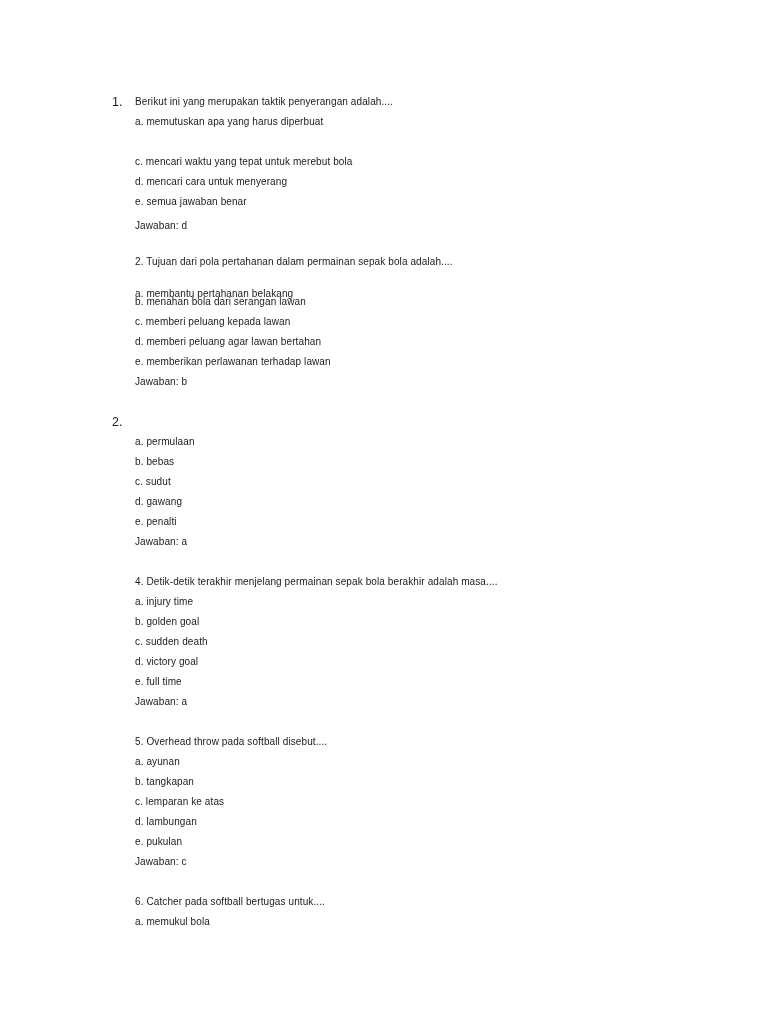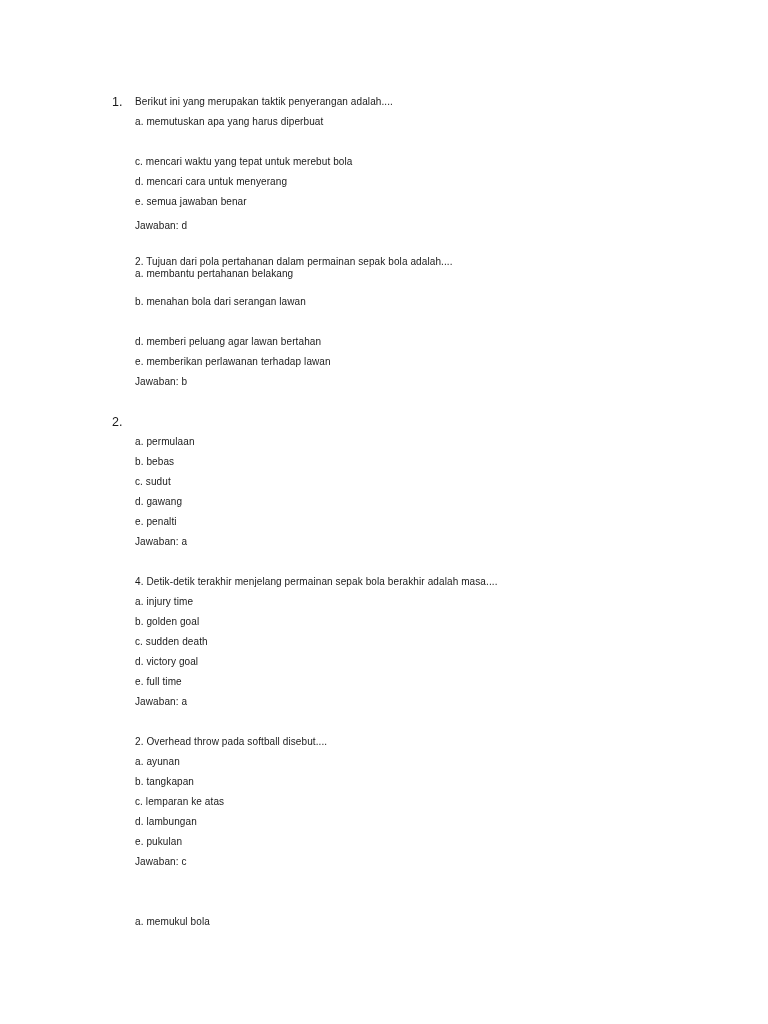--- a/index.html
+++ b/index.html
@@ -22,44 +22,46 @@
 
   <div class="num" style="top:92px">1.</div>
   <div class="line" style="top:92px">Berikut ini yang merupakan taktik penyerangan adalah....</div>
   <div class="line" style="top:112px">a. memutuskan apa yang harus diperbuat</div>
   <div class="line" style="top:152px">c. mencari waktu yang tepat untuk merebut bola</div>
   <div class="line" style="top:172px">d. mencari cara untuk menyerang</div>
   <div class="line" style="top:192px">e. semua jawaban benar</div>
   <div class="line" style="top:216px">Jawaban: d</div>
 
   <div class="line" style="top:252px">2. Tujuan dari pola pertahanan dalam permainan sepak bola adalah....</div>
-  <div class="line" style="top:264px">a. membantu pertahanan belakang</div>
+  <div class="line" style="top:284px">a. membantu pertahanan belakang</div>
   <div class="line" style="top:292px">b. menahan bola dari serangan lawan</div>
+  <div class="line" style="top:312px">c. memberi peluang kepada lawan</div>
   <div class="line" style="top:332px">d. memberi peluang agar lawan bertahan</div>
   <div class="line" style="top:352px">e. memberikan perlawanan terhadap lawan</div>
   <div class="line" style="top:372px">Jawaban: b</div>
 
   <div class="num" style="top:412px">2.</div>
   <div class="line" style="top:432px">a. permulaan</div>
   <div class="line" style="top:452px">b. bebas</div>
   <div class="line" style="top:472px">c. sudut</div>
   <div class="line" style="top:492px">d. gawang</div>
   <div class="line" style="top:512px">e. penalti</div>
   <div class="line" style="top:532px">Jawaban: a</div>
 
   <div class="line" style="top:572px">4. Detik-detik terakhir menjelang permainan sepak bola berakhir adalah masa....</div>
   <div class="line" style="top:592px">a. injury time</div>
   <div class="line" style="top:612px">b. golden goal</div>
   <div class="line" style="top:632px">c. sudden death</div>
   <div class="line" style="top:652px">d. victory goal</div>
   <div class="line" style="top:672px">e. full time</div>
   <div class="line" style="top:692px">Jawaban: a</div>
 
-  <div class="line" style="top:732px">2. Overhead throw pada softball disebut....</div>
+  <div class="line" style="top:732px">5. Overhead throw pada softball disebut....</div>
   <div class="line" style="top:752px">a. ayunan</div>
   <div class="line" style="top:772px">b. tangkapan</div>
   <div class="line" style="top:792px">c. lemparan ke atas</div>
   <div class="line" style="top:812px">d. lambungan</div>
   <div class="line" style="top:832px">e. pukulan</div>
   <div class="line" style="top:852px">Jawaban: c</div>
 
+  <div class="line" style="top:892px">6. Catcher pada softball bertugas untuk....</div>
   <div class="line" style="top:912px">a. memukul bola</div>
 </div>
 
 </body></html>

